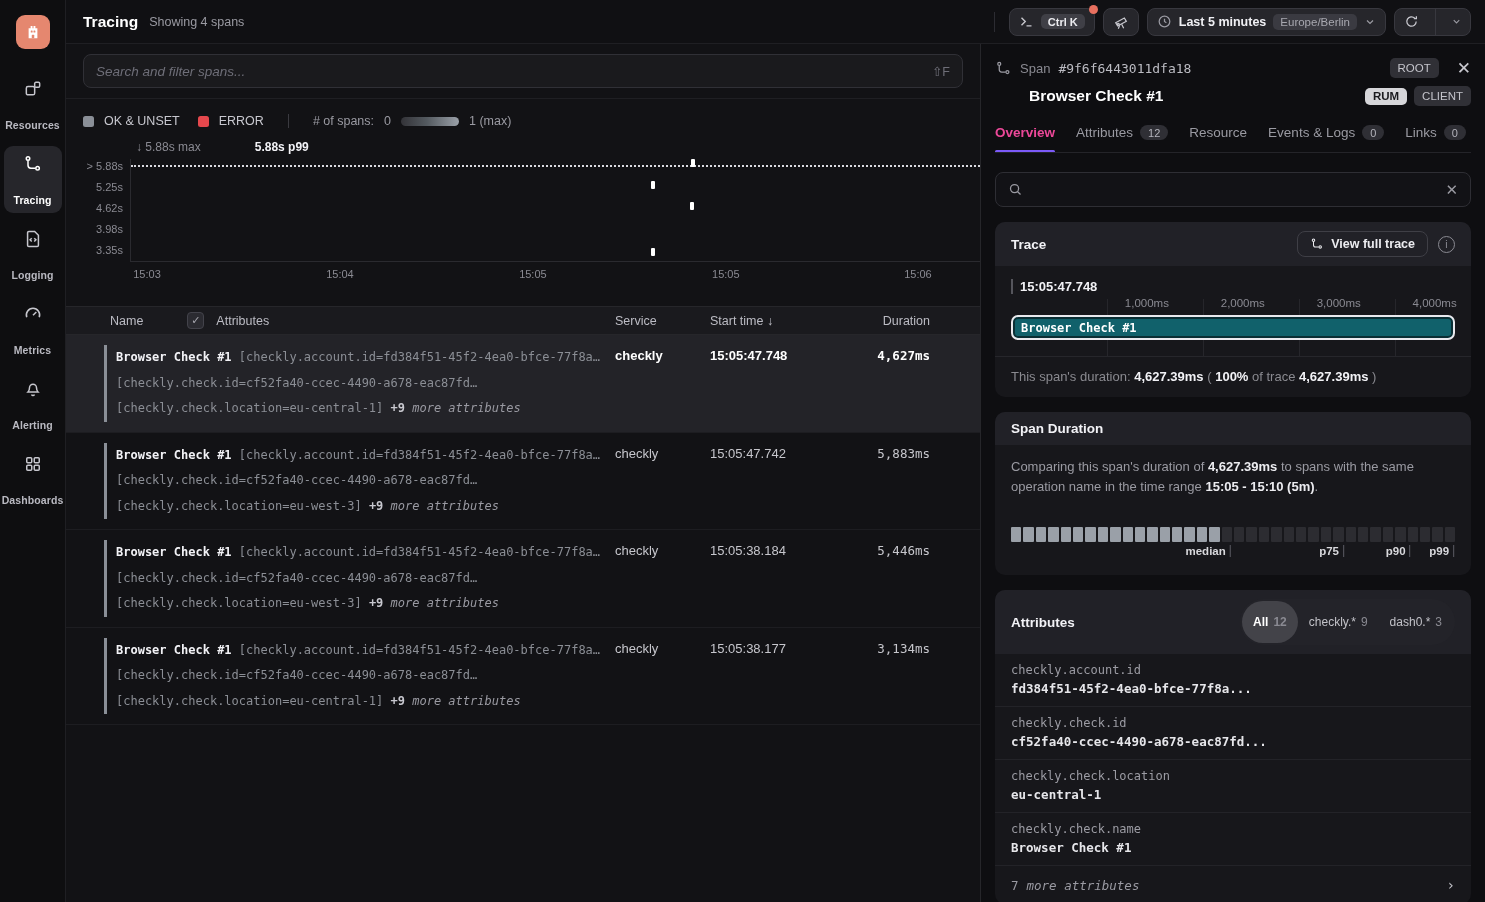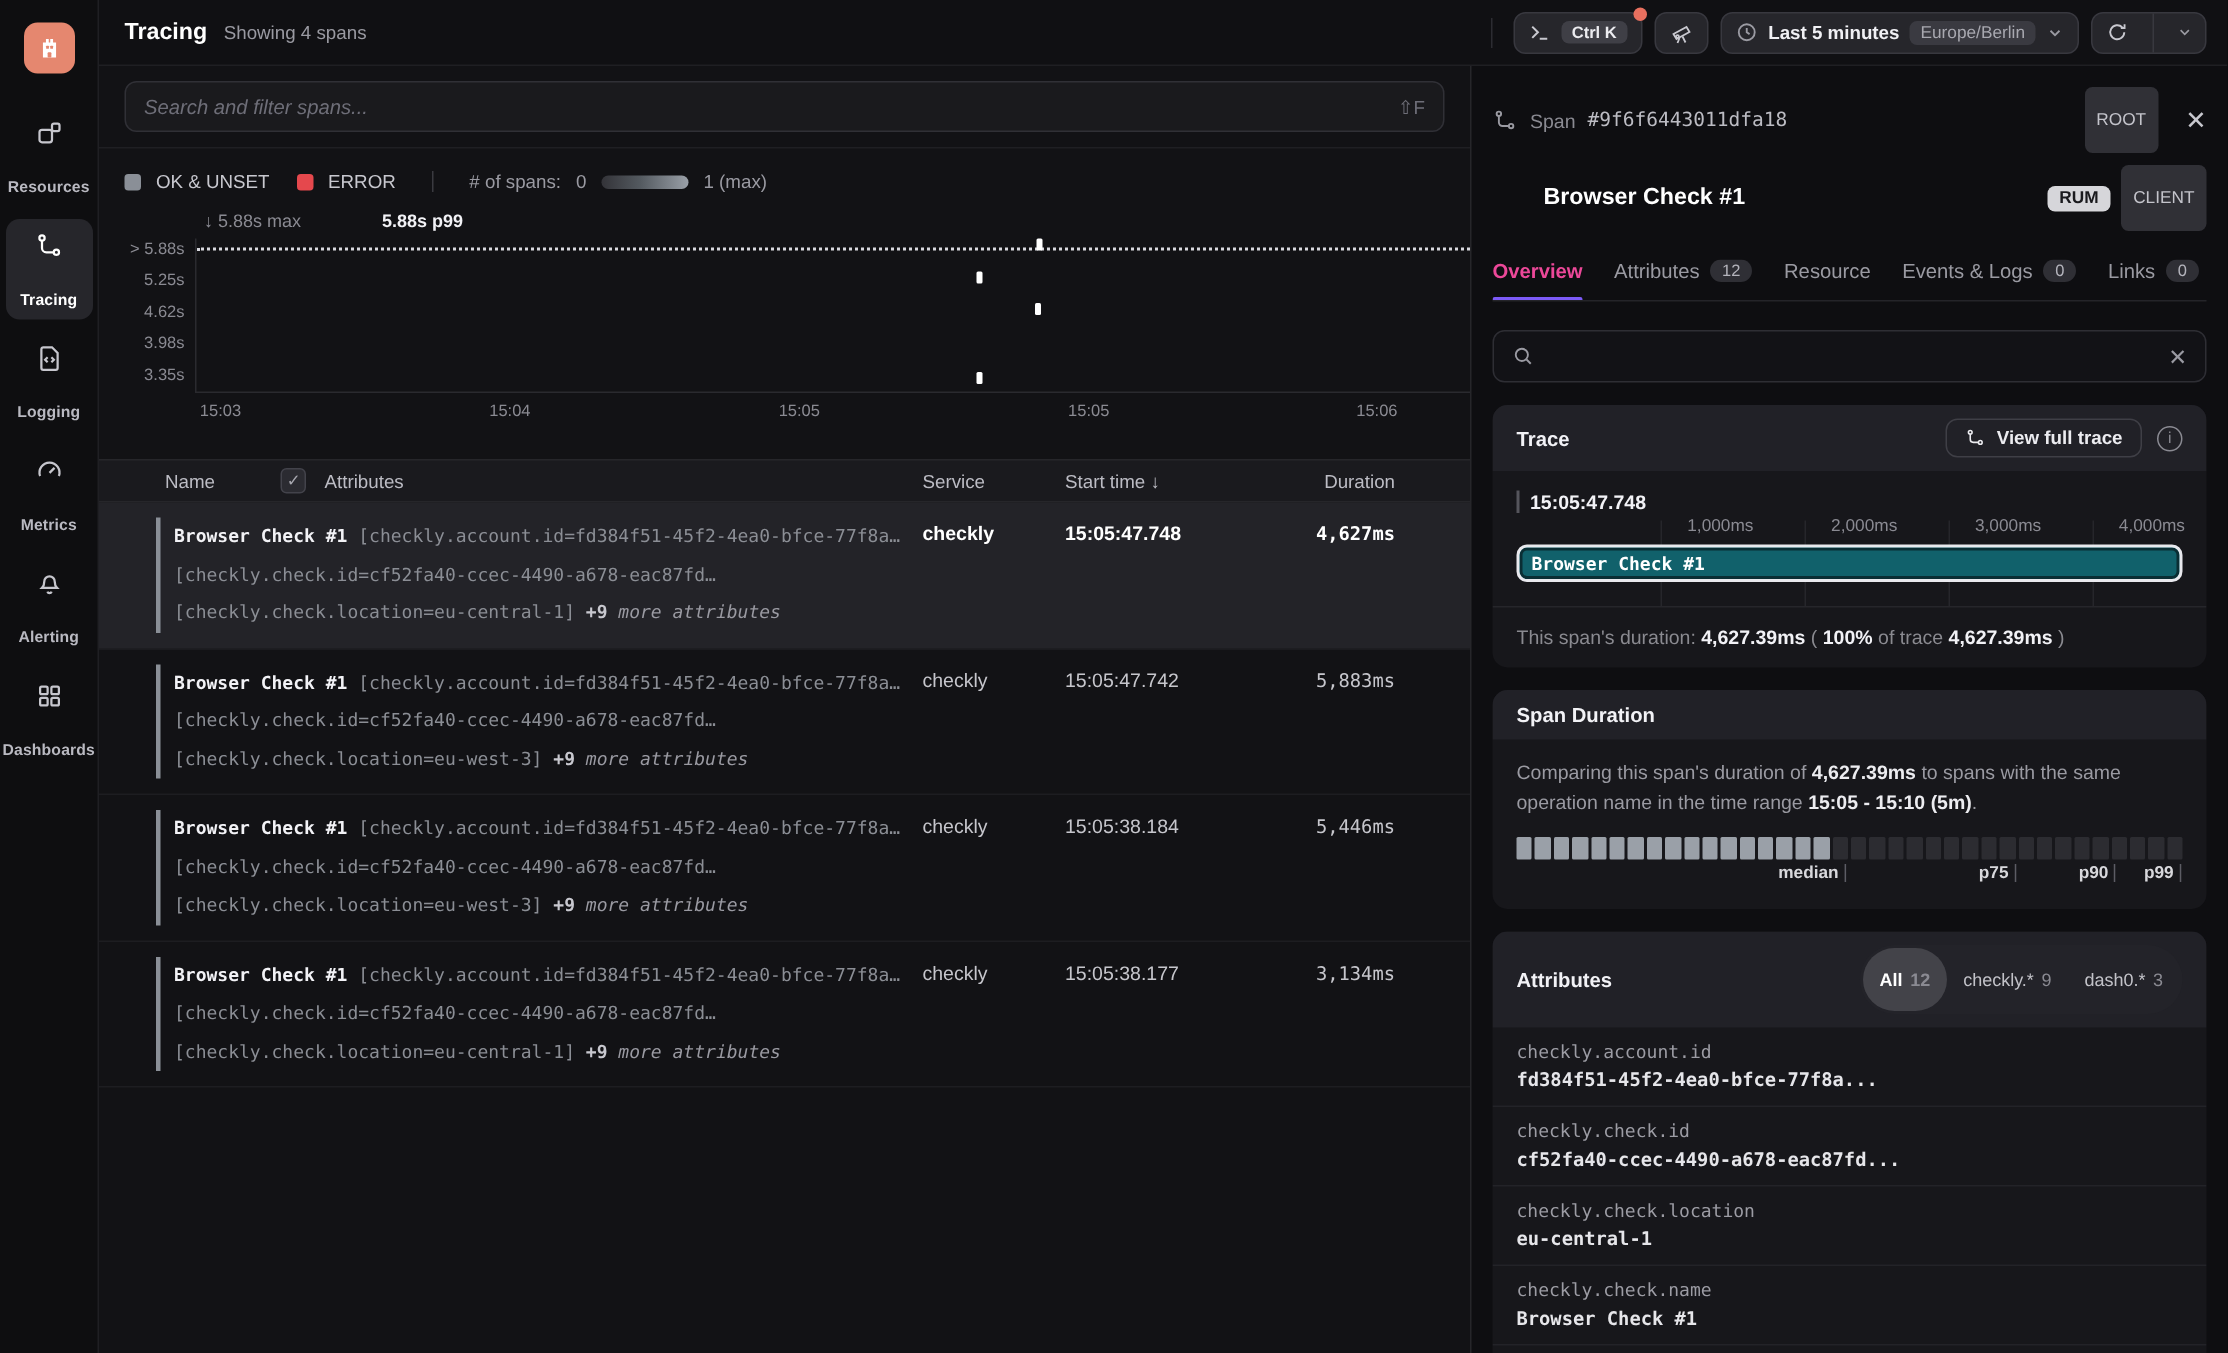--- a/index.html
+++ b/index.html
@@ -80,21 +80,21 @@
   .cell { padding-top:3px; font-size:13px; color:#c6c6cc; }
   .cell.dur { text-align:right; font-family:"DejaVu Sans Mono", monospace; font-size:12.5px; }
   .trow.sel .cell { color:#fff; font-weight:700; }
 
   
   .panel { position:absolute; left:980px; top:44px; right:0; bottom:0; background:#0e0e11;
     border-left:1px solid #26262a; padding:14px 14px 0; overflow:hidden; }
   .span-head { display:flex; align-items:center; gap:8px; }
   .span-kind { color:#8a8a92; font-size:13px; }
   .span-id { color:#bcbcc3; font-size:13px; }
-  .pill-dark { background:#303036; color:#c4c4cb; border-radius:5px; padding:16px 8px; font-size:11.5px; }
+  .pill-dark { background:#303036; color:#c4c4cb; border-radius:5px; padding:4px 8px; font-size:11.5px; }
   .pill-light { background:#d6d6da; color:#1a1a1e; border-radius:5px; padding:2.5px 8px; font-size:11.5px; font-weight:700; }
   .close-x { margin-left:10px; color:#c8c8cf; font-size:17px; cursor:pointer; line-height:1; }
   .span-title-row { display:flex; align-items:center; margin:8px 0 0 34px; gap:7px; }
   .span-title { font-size:15.5px; font-weight:700; color:#fff; flex:1; }
 
   .tabs { display:flex; gap:21px; margin-top:19px; border-bottom:1px solid #242429;
     white-space:nowrap; overflow:hidden; }
   .tab { position:relative; padding-bottom:12px; font-size:13.5px; color:#9a9aa2; cursor:pointer;
     display:flex; align-items:center; gap:7px; flex:0 0 auto; }
   .tab.active { color:#ec4899; font-weight:700; }
@@ -126,21 +126,21 @@
     border-radius:7px; box-shadow:inset 0 0 0 2px rgba(5,5,8,0.55); display:flex; align-items:center;
     padding:0 8px; font-family:"DejaVu Sans Mono", monospace; font-size:12px; font-weight:700;
     color:#fff; margin:2px 0 0; cursor:pointer; }
   .tl-tail { height:16px; }
   .trace-foot { border-top:1px solid #26262b; padding:12px 16px 13px; font-size:13px; color:#8a8a90; }
   .trace-foot b { color:#f2f2f6; }
 
   .sd-body { padding:12px 16px 14px; }
   .sd-text { font-size:13px; color:#9a9aa2; line-height:1.5; }
   .sd-text b { color:#ececf0; }
-  .histo-wrap { position:relative; margin-top:14px; }
+  .histo-wrap { position:relative; margin-top:31px; }
   .histo { display:flex; gap:2px; height:15px; }
   .histo .seg { flex:1; background:#2c2c31; border-radius:1px; }
   .histo .seg.fill { background:#9aa0a8; }
   .pmarks { position:relative; height:17px; margin-top:2px; }
   .pmark { position:absolute; top:1px; transform:translateX(-100%); display:flex; align-items:center; gap:4px; }
   .pmark span { font-size:11.5px; font-weight:700; color:#d8d8dc; }
   .pmark i { width:1px; height:12px; background:#5c5c64; }
 
   .attr-head-pills { margin-left:auto; display:flex; background:#232329; border-radius:999px; padding:2px; }
   .apill { display:flex; gap:5px; align-items:center; border-radius:999px; padding:14px 11px;

